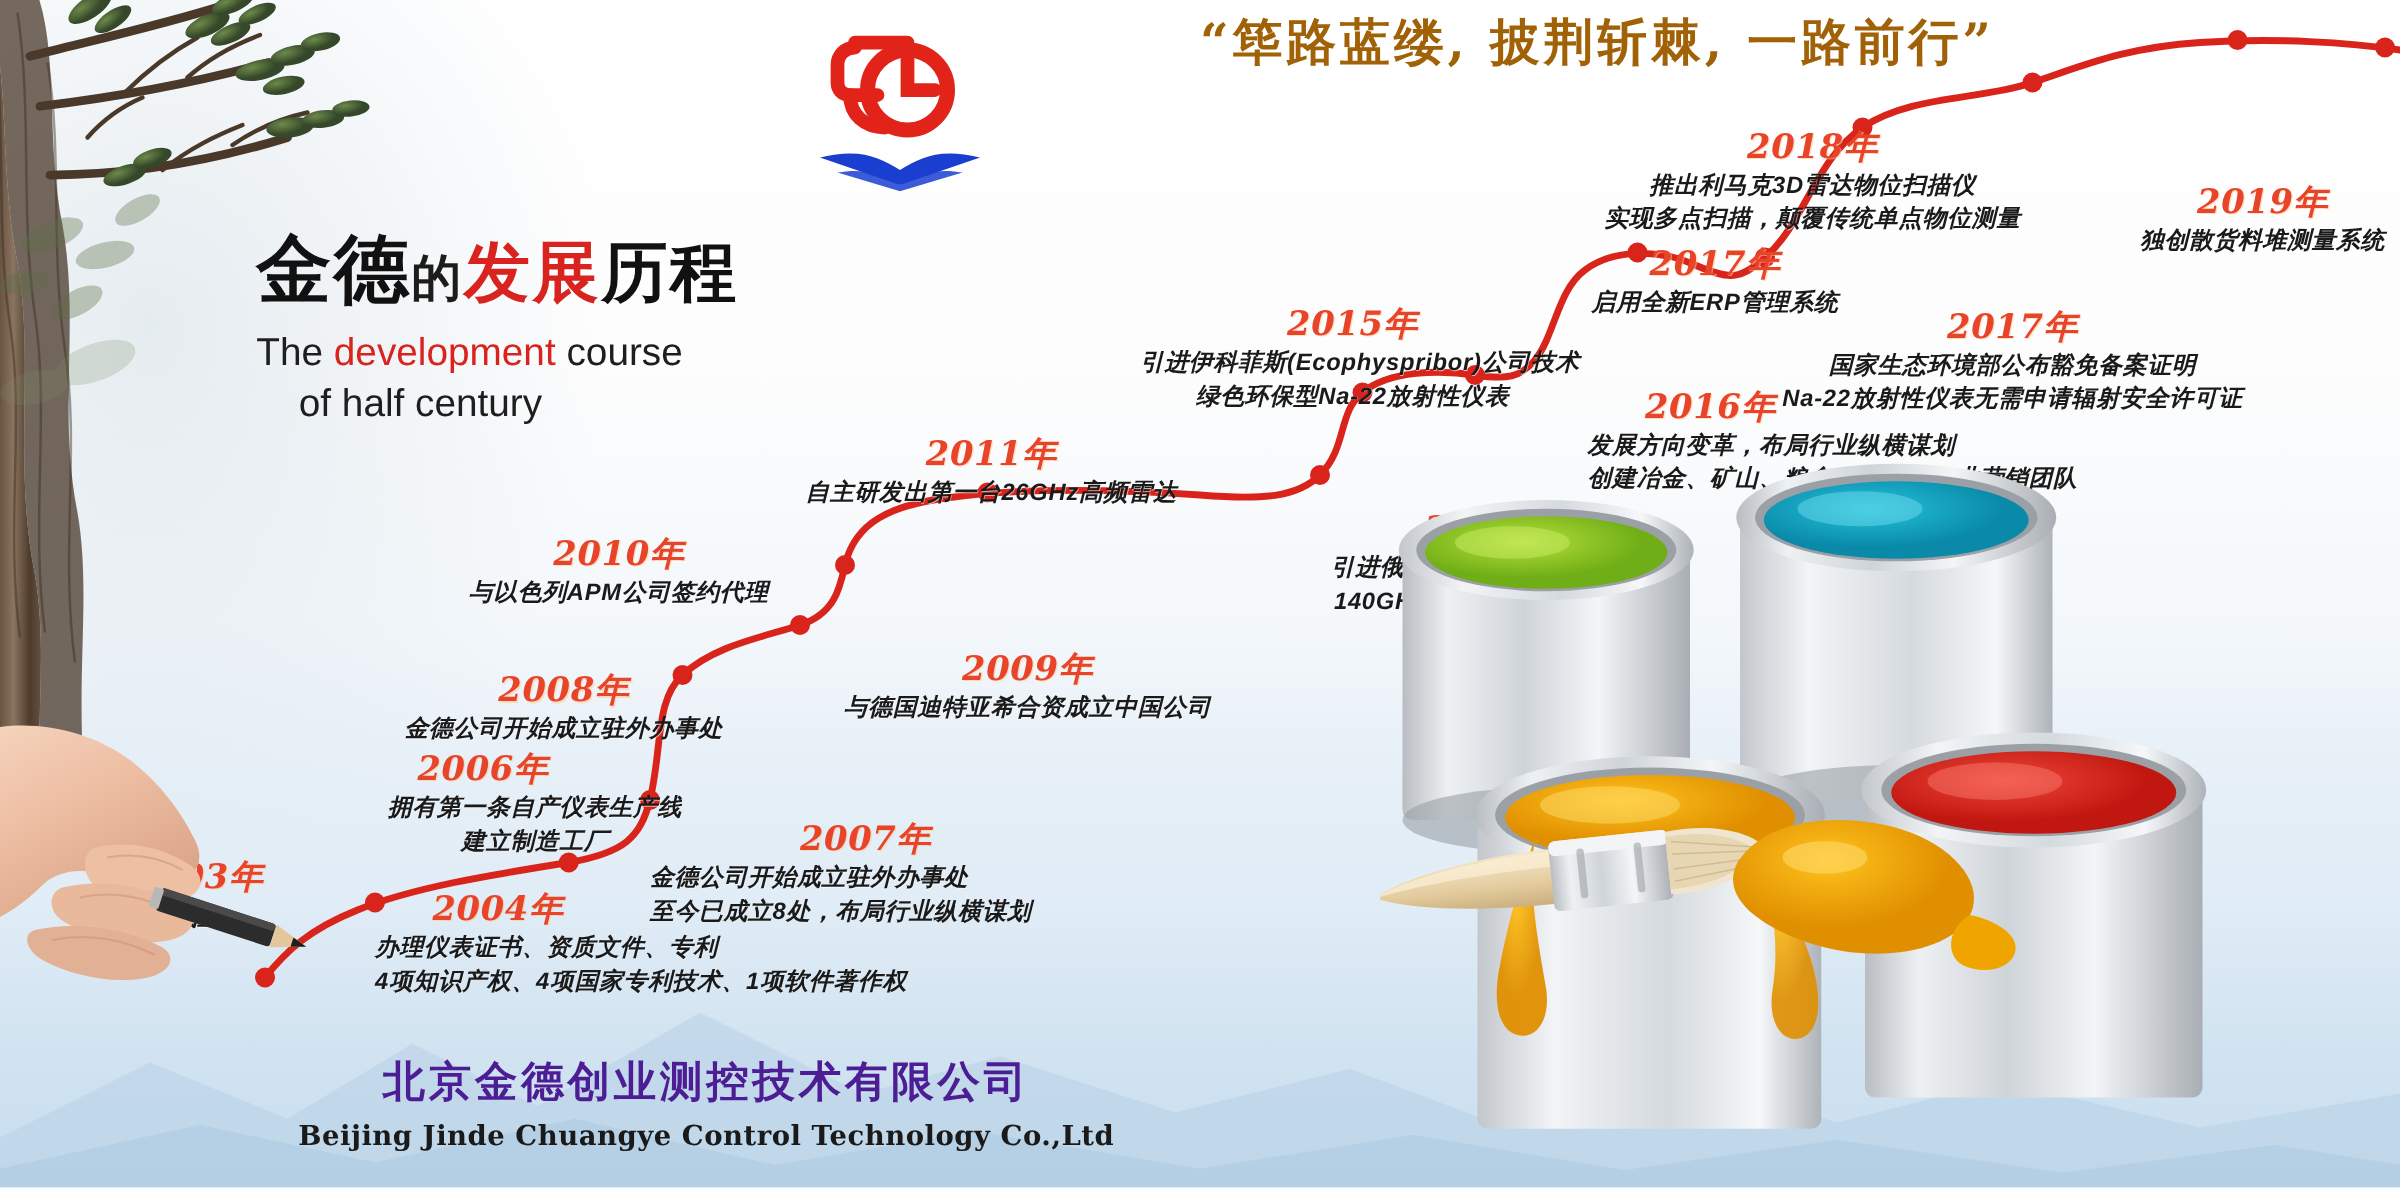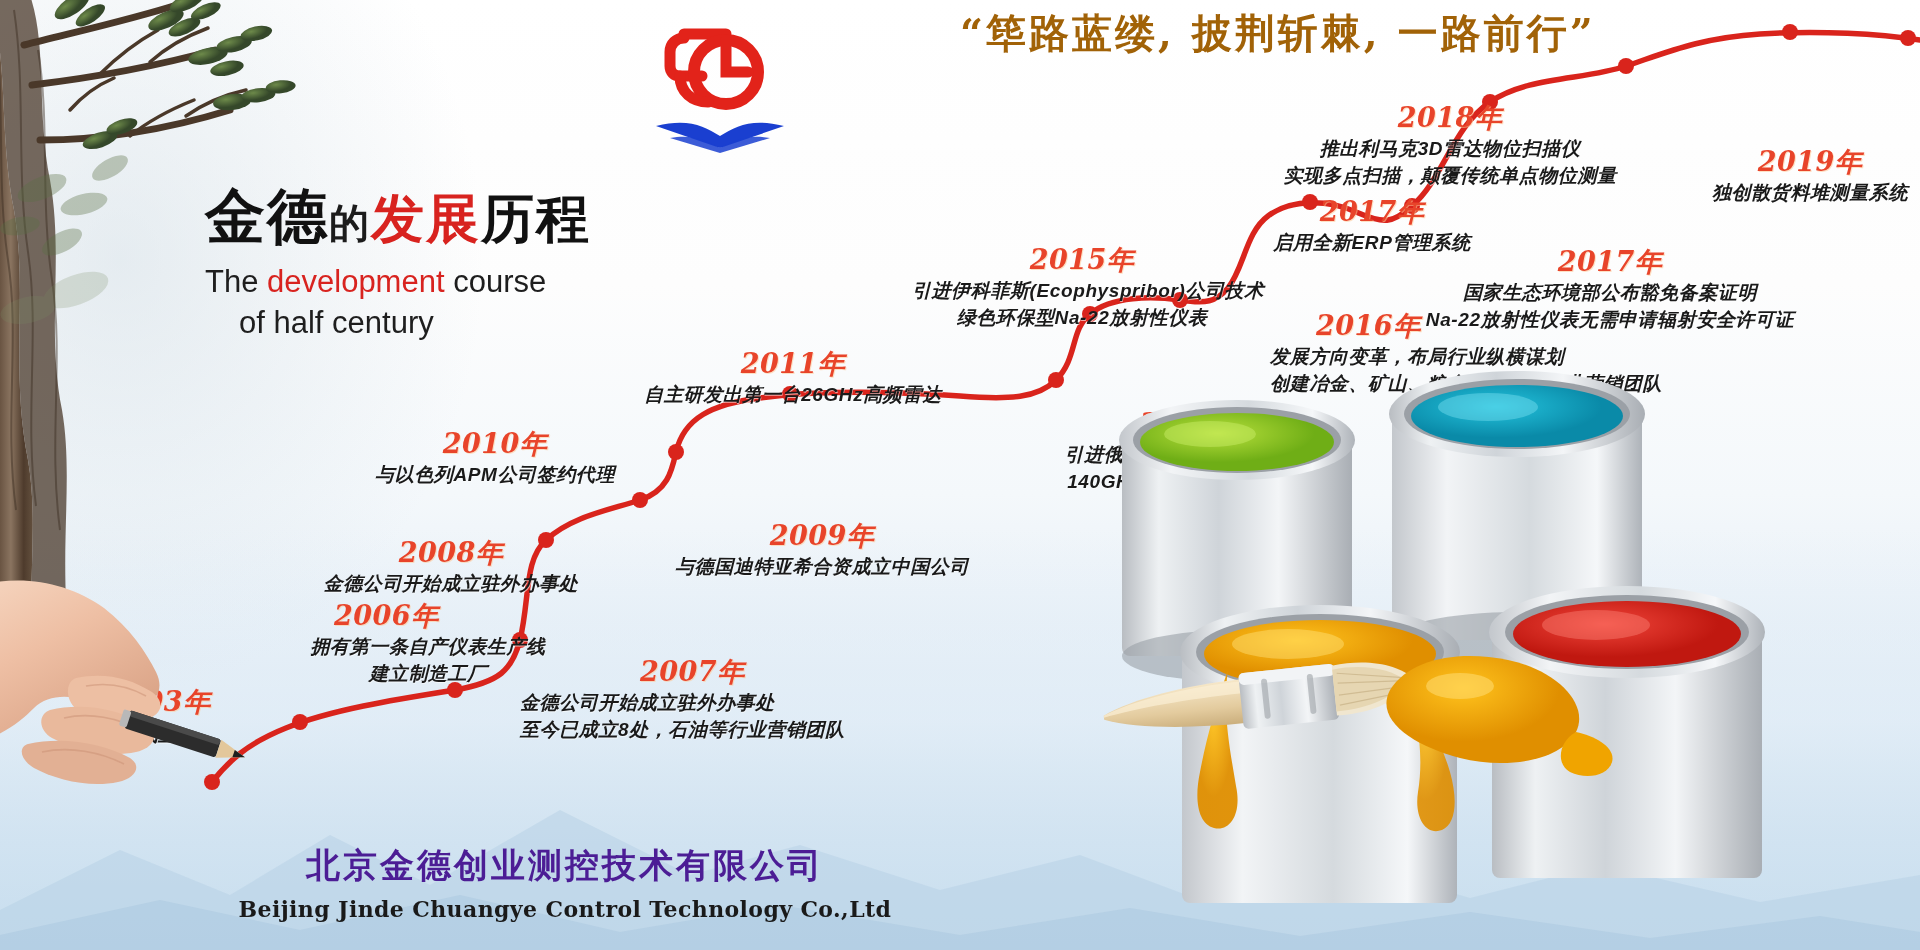--- a/index.html
+++ b/index.html
@@ -267,34 +267,41 @@
     </g>
   </svg>
 
   <div class="ms" style="left:60px; top:688px; width:300px;">
     <div class="ms-year yr-l yr-i1">2003年</div>
     <div class="ms-desc al-l" style="margin-top:6px;">
       <div>金德公司成立</div>
     </div>
   </div>
 
+  <div class="ms" style="left:300px; top:714px; width:420px;">
+    <div class="ms-year yr-l yr-i1">2004年</div>
+    <div class="ms-desc al-l" style="margin-top:4px;">
+      <div>办理仪表证书、资质文件、专利</div>
+      <div>4项知识产权、4项国家专利技术、1项软件著作权</div>
+    </div>
+  </div>
 
   <div class="ms" style="left:288px; top:602px; width:280px;">
     <div class="ms-year yr-l yr-i1">2006年</div>
     <div class="ms-desc al-c" style="margin-top:4px;">
       <div>拥有第一条自产仪表生产线</div>
       <div>建立制造工厂</div>
     </div>
   </div>
 
   <div class="ms" style="left:520px; top:658px; width:380px;">
     <div class="ms-year yr-l yr-i2">2007年</div>
     <div class="ms-desc al-l" style="margin-top:4px;">
       <div>金德公司开始成立驻外办事处</div>
-      <div>至今已成立8处，石油等行业营销团队</div>
+      <div>至今已成立8处，布局行业纵横谋划</div>
     </div>
   </div>
 
   <div class="ms" style="left:286px; top:519px; width:330px;margin-top:20px;">
     <div class="ms-year yr-c">2008年</div>
     <div class="ms-desc al-c" style="margin-top:4px;">
       <div>金德公司开始成立驻外办事处</div>
     </div>
   </div>
 

